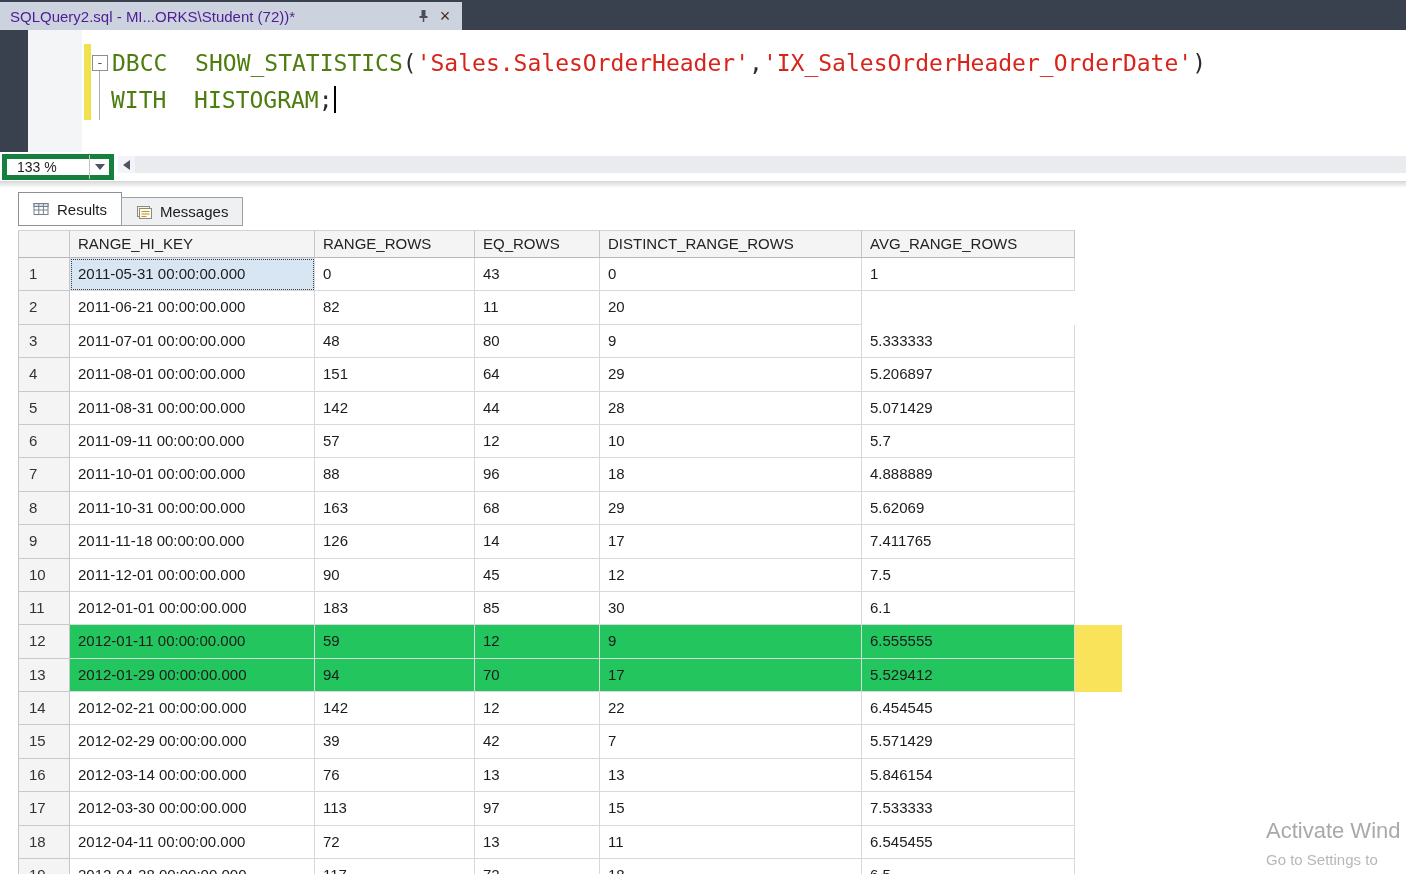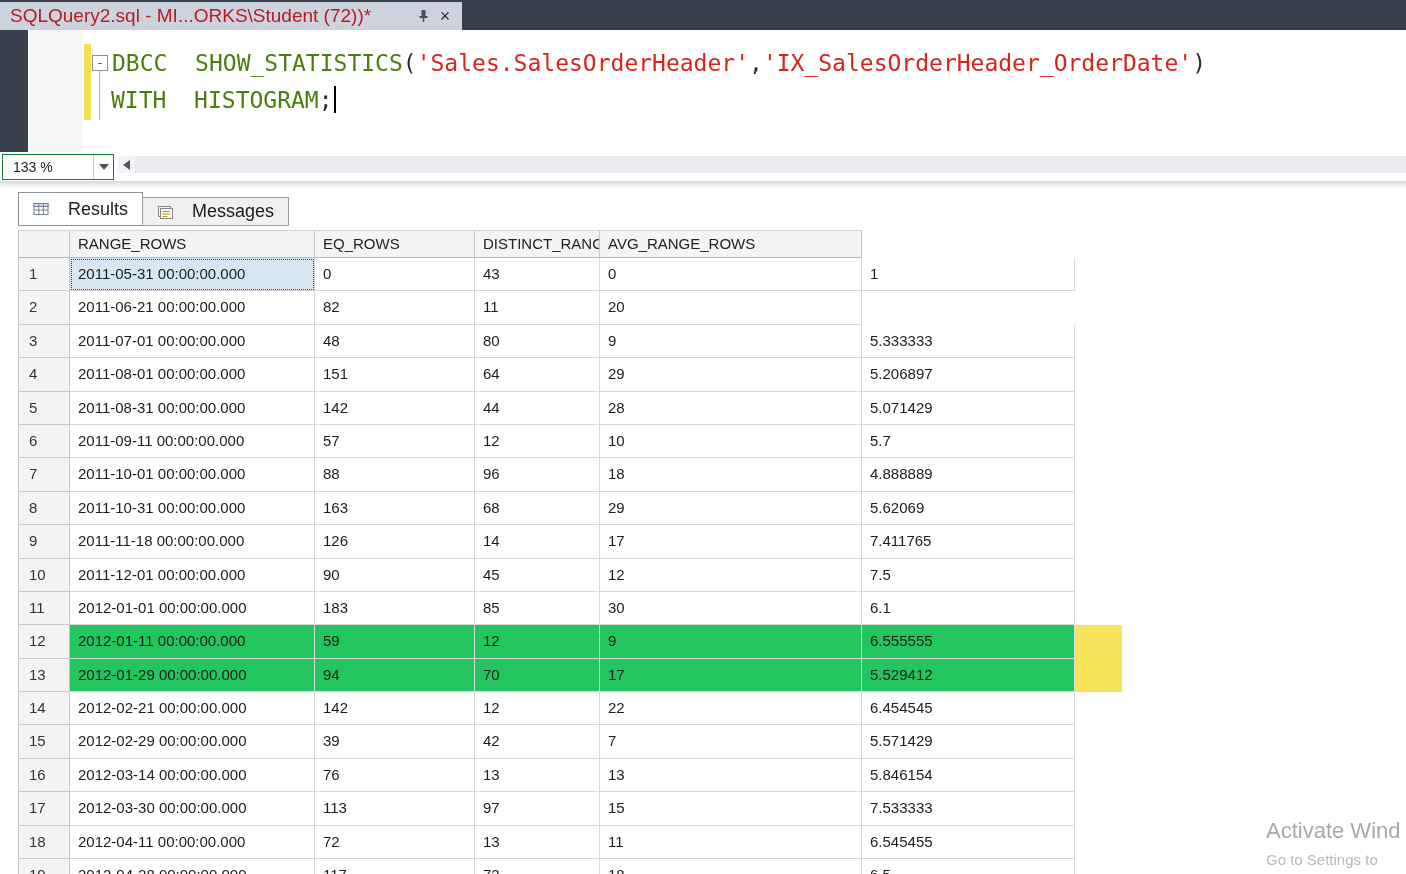--- a/index.html
+++ b/index.html
@@ -8,21 +8,21 @@
     position:relative; overflow:hidden; background:#ffffff;
     font-family:"Liberation Sans", sans-serif;
   }
 
   
   .tab-strip { position:absolute; left:0; top:0; width:1406px; height:30px; background:#39404e; }
   .doc-tab {
     position:absolute; left:0; top:2px; width:462px; height:28px; background:#ccd2de;
     display:flex; align-items:center; padding:0 6px 0 10px; cursor:default;
   }
-  .doc-tab-label { flex:1; font-size:19px; color:#b91c1c; white-space:nowrap; overflow:hidden; }
+  .doc-tab-label { flex:1; font-size:15px; color:#4c1d95; white-space:nowrap; overflow:hidden; }
   .tab-icon-btn { width:22px; height:22px; display:flex; align-items:center; justify-content:center; }
   .close-glyph { font-size:18px; color:#4a2b24; line-height:18px; }
 
   
   .editor-area { position:absolute; left:0; top:30px; width:1406px; height:122px; background:#ffffff; }
   .editor-dark-margin { position:absolute; left:0; top:0; width:28px; height:122px; background:#39404e; }
   .selection-margin { position:absolute; left:28px; top:0; width:54px; height:122px; background:#f4f5f7; }
   .track-bar { position:absolute; left:84px; top:14px; width:7px; height:76px; background:#f2e14f; }
   .outline-guide { position:absolute; left:99px; top:40px; width:1px; height:50px; background:#aab0b8; }
   .code-line { position:absolute; display:flex; align-items:center; white-space:pre;
@@ -37,37 +37,37 @@
   .tok-keyword { color:#4d7c0f; }
   .tok-string  { color:#d8241b; }
   .tok-plain   { color:#2b2b2b; }
   .caret { display:inline-block; width:2px; height:27px; background:#000; margin-left:1px; }
 
   
   .editor-shadow { position:absolute; left:0; top:181px; width:1406px; height:7px;
     background:linear-gradient(rgba(70,70,70,.22), rgba(0,0,0,0)); pointer-events:none; }
   .zoom-combo {
     position:absolute; left:2px; top:154px; width:112px; height:26px; background:#fff;
-    border:1px solid #15803d; display:flex; align-items:center; font-size:14px; color:#1d1d1d; cursor:default;
+    border:5px solid #15803d; display:flex; align-items:center; font-size:14px; color:#1d1d1d; cursor:default;
   }
   .zoom-value { flex:1; padding-left:10px; }
   .combo-arrow { width:20px; height:24px; display:flex; align-items:center; justify-content:center;
     border-left:1px solid #c3c7cd; }
   .tri-down { width:0; height:0; border-left:5px solid transparent; border-right:5px solid transparent;
     border-top:6px solid #4c5562; }
   .hscroll-track { position:absolute; left:118px; top:156px; width:1288px; height:17px; background:#e9ebef; }
   .hscroll-left-btn { position:absolute; left:118px; top:156px; width:17px; height:17px; background:#f3f4f7;
     display:flex; align-items:center; justify-content:center; }
   .tri-left { width:0; height:0; border-top:5px solid transparent; border-bottom:5px solid transparent;
     border-right:7px solid #4c5562; }
 
   
   .results-tabs { position:absolute; left:18px; top:192px; height:34px; display:flex; align-items:flex-end; }
   .rtab {
-    display:flex; align-items:center; gap:19px; padding:6px 14px; font-size:18px; color:#1c1c1c;
+    display:flex; align-items:center; gap:8px; padding:6px 14px; font-size:15px; color:#1c1c1c;
     border:1px solid #9aa0a6; background:#eef0f1; height:29px; cursor:default;
   }
   .rtab.active { background:#ffffff; height:34px; border-color:#8b9096; }
   .rtab + .rtab { margin-left:-1px; }
   .rtab-icon { display:inline-flex; }
 
   
   .grid { position:absolute; left:18px; top:230px; width:1388px; height:644px; overflow:hidden;
     background:#fff; font-size:15px; }
   .grid-header, .grid-row { display:grid; grid-template-columns:52px 245px 160px 125px 262px 213px 47px; }
@@ -165,20 +165,21 @@
         <line x1="5.5" y1="12.5" x2="10.5" y2="12.5" stroke="#b2982f"></line>
       </svg>
     </span>
     <span>Messages</span>
   </div>
 </div>
 
 <div class="grid">
   <div class="grid-header" id="grid-header">
       <div class="hcell"></div>
+      <div class="hcell">RANGE_HI_KEY</div>
       <div class="hcell">RANGE_ROWS</div>
       <div class="hcell">EQ_ROWS</div>
       <div class="hcell">DISTINCT_RANGE_ROWS</div>
       <div class="hcell">AVG_RANGE_ROWS</div>
       <div class="hcell spacer"></div>
     </div>
   <div id="grid-body">
       <div class="grid-row">
         <div class="gcell num">1</div>
         <div class="gcell focus">2011-05-31 00:00:00.000</div>

